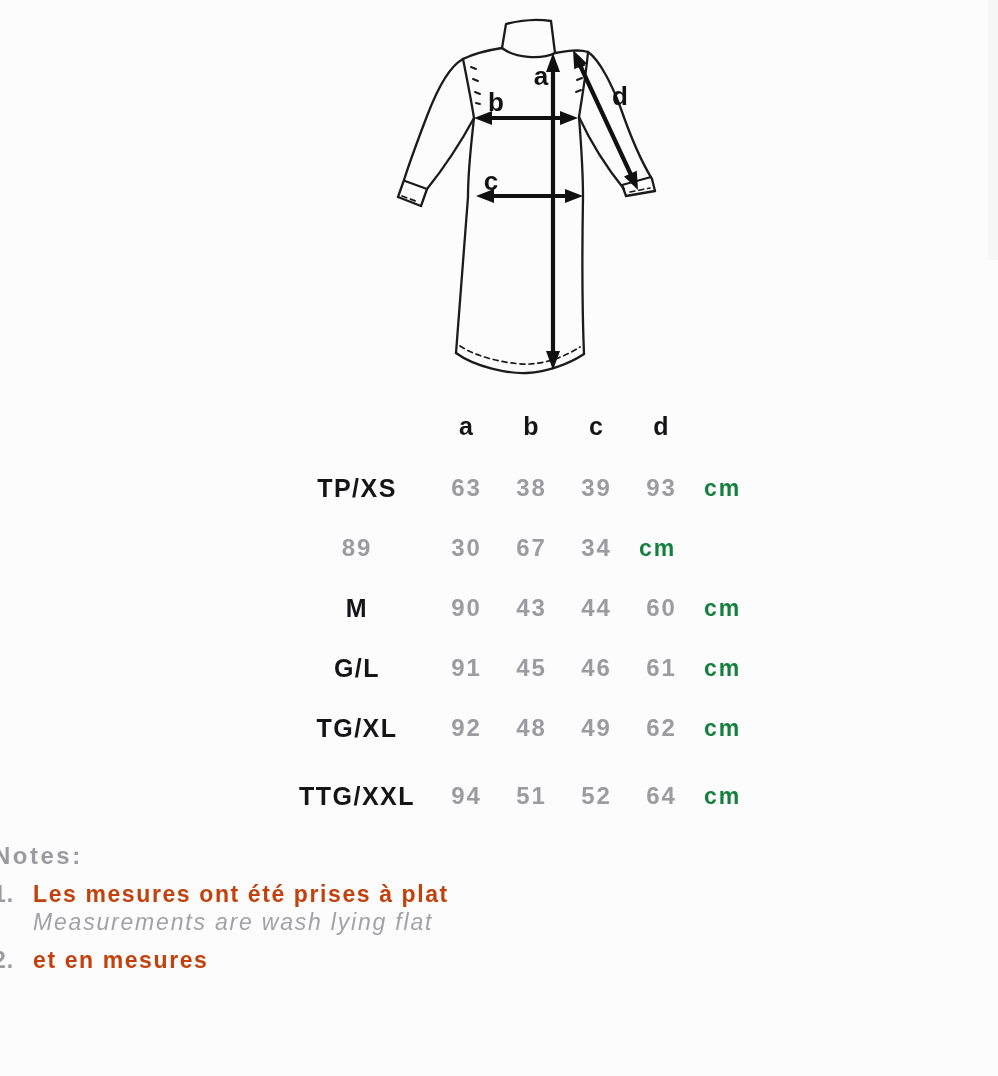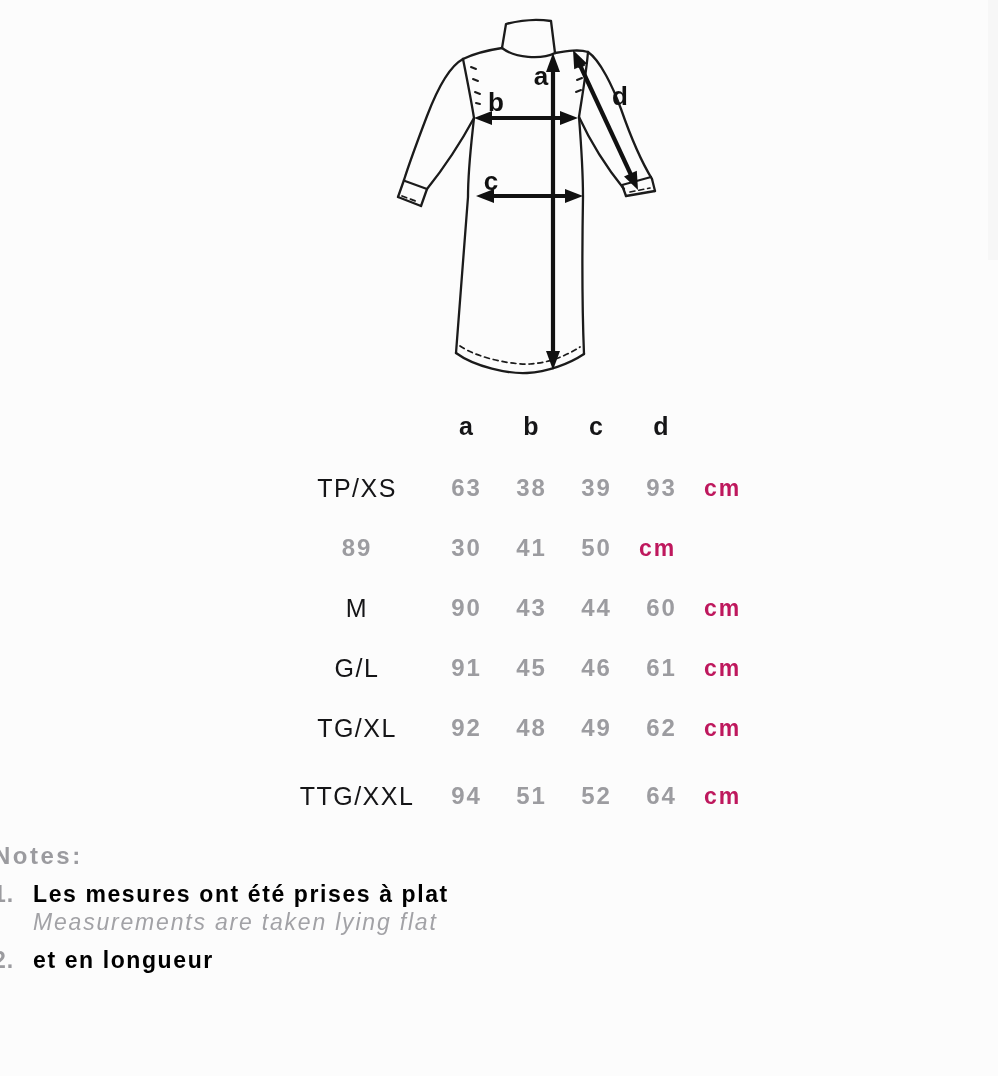--- a/index.html
+++ b/index.html
@@ -82,34 +82,34 @@
     text-align: center;
     letter-spacing: 2px;
   }
   .cell.col-header {
     font-weight: bold;
     font-size: 25px;
     color: #151517;
     letter-spacing: 1px;
   }
   .cell.size-label {
-    font-weight: normal;
+    font-weight: bold;
     font-size: 25px;
     color: #151517;
     letter-spacing: 1.5px;
   }
   .cell.value {
     font-weight: bold;
     font-size: 24px;
     color: #9c9ca0;
   }
   .cell.unit {
     font-weight: bold;
     font-size: 23px;
-    color: #be185d;
+    color: #15803d;
     text-align: left;
     padding-left: 10px;
   }
 
   
   .notes {
     position: absolute;
     left: -7px;
     top: 842px;
     color: #9b9b9f;
@@ -132,21 +132,21 @@
     letter-spacing: 1px;
     line-height: 27px;
   }
   .note-body { flex: none; }
   .note-fr {
     font-weight: bold;
     font-size: 23px;
     letter-spacing: 1.6px;
     line-height: 27px;
     white-space: nowrap;
-    color: #000000;
+    color: #c2410c;
   }
   .note-en {
     font-style: italic;
     font-size: 23px;
     letter-spacing: 1.8px;
     line-height: 28px;
     white-space: nowrap;
     color: #a2a2a6;
   }
 
@@ -242,22 +242,22 @@
       <div class="cell size-label">TP/XS</div>
       <div class="cell value">63</div>
       <div class="cell value">38</div>
       <div class="cell value">39</div>
       <div class="cell value">93</div>
       <div class="cell unit">cm</div>
     </div>
     <div class="trow">
       <div class="cell value">89</div>
       <div class="cell value">30</div>
-      <div class="cell value">41</div>
-      <div class="cell value">50</div>
+      <div class="cell value">67</div>
+      <div class="cell value">34</div>
       <div class="cell unit">cm</div>
     </div>
     <div class="trow">
       <div class="cell size-label">M</div>
       <div class="cell value">90</div>
       <div class="cell value">43</div>
       <div class="cell value">44</div>
       <div class="cell value">60</div>
       <div class="cell unit">cm</div>
     </div>
@@ -287,25 +287,25 @@
     </div>
   </div>
 
 <div class="notes">
   <div class="notes-heading">Notes:</div>
 
   <div class="note-item">
     <div class="note-num">1.</div>
     <div class="note-body">
       <div class="note-fr">Les mesures ont été prises à plat</div>
-      <div class="note-en">Measurements are taken lying flat</div>
+      <div class="note-en">Measurements are wash lying flat</div>
     </div>
   </div>
 
   <div class="note-item">
     <div class="note-num">2.</div>
     <div class="note-body">
-      <div class="note-fr">et en longueur</div>
+      <div class="note-fr">et en mesures</div>
     </div>
   </div>
 </div>
 
 <div class="right-edge-shade"></div>
 
 </body></html>

